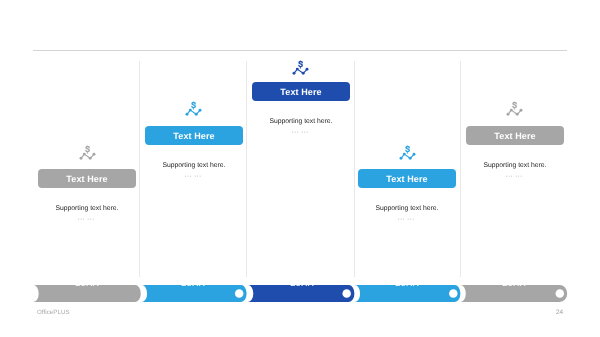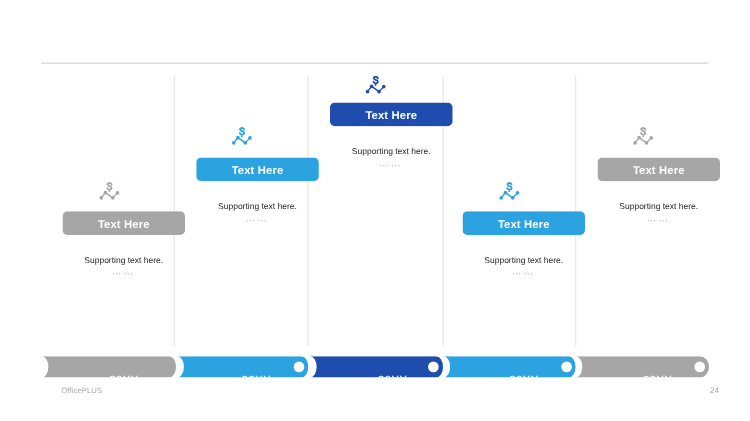--- a/index.html
+++ b/index.html
@@ -1,26 +1,26 @@
 <!DOCTYPE html>
 <html><head>
 <meta charset="utf-8">
 <style>
   html,body{margin:0;padding:0;}
   body{width:600px;height:337px;background:#ffffff;font-family:"Liberation Sans",sans-serif;overflow:hidden;-webkit-font-smoothing:antialiased;}
   .slide{position:relative;width:600px;height:337px;background:#fff;}
-  .sup,.dots,.footer,.pageno,.seglabel,.btn{-webkit-font-smoothing:antialiased;text-rendering:geometricPrecision;will-change:transform;transform:translateZ(0);margin-left:12px;}
+  .sup,.dots,.footer,.pageno,.seglabel,.btn{-webkit-font-smoothing:antialiased;text-rendering:geometricPrecision;will-change:transform;transform:translateZ(0);}
   .toprule{position:absolute;left:33px;top:50px;width:534px;height:1px;background:#d4d4d4;}
   .vline{position:absolute;width:1px;background:#e8e8e8;top:61px;height:216px;}
   .icon{position:absolute;width:16px;height:16px;overflow:visible;}
   .btn{position:absolute;height:19px;width:98px;border-radius:4px;color:#fff;font-weight:bold;font-size:9px;display:flex;align-items:center;justify-content:center;letter-spacing:.1px;}
   .sup{position:absolute;width:130px;font-size:6.8px;color:#262626;text-align:center;}
   .dots{position:absolute;width:130px;font-size:6.6px;color:#8f8f8f;text-align:center;letter-spacing:.25px;line-height:8px;}
   .tl{position:absolute;top:285px;left:0;width:600px;height:17px;}
-  .seglabel{position:absolute;top:296px;height:17px;display:flex;align-items:center;justify-content:center;color:#fff;font-size:9.5px;letter-spacing:.1px;}
+  .seglabel{position:absolute;top:275px;height:17px;display:flex;align-items:center;justify-content:center;color:#fff;font-size:9.5px;letter-spacing:.1px;}
   .footer{position:absolute;left:37px;top:309px;font-size:6.2px;color:#a8a8a8;letter-spacing:.05px;}
   .pageno{position:absolute;left:556px;top:309px;font-size:6.4px;color:#a0a0a0;}
 </style>
 </head>
 <body>
 
 <div class="slide">
 
   <div class="toprule"></div>
 

